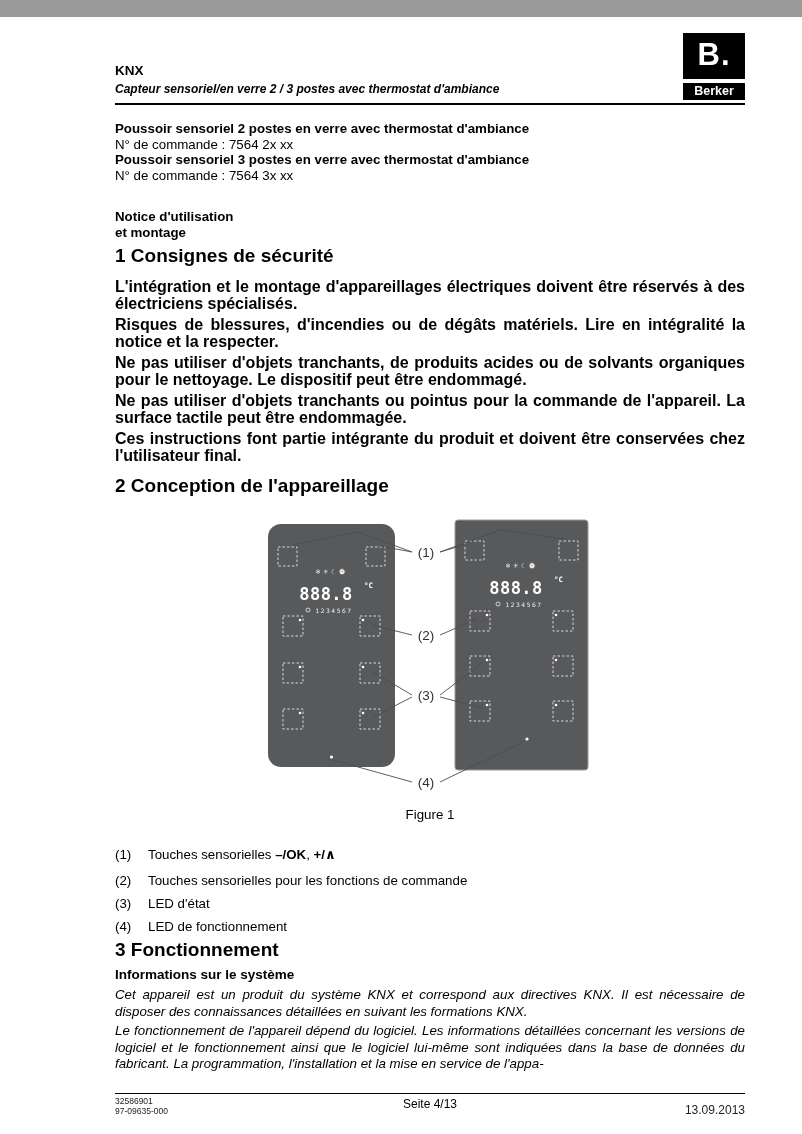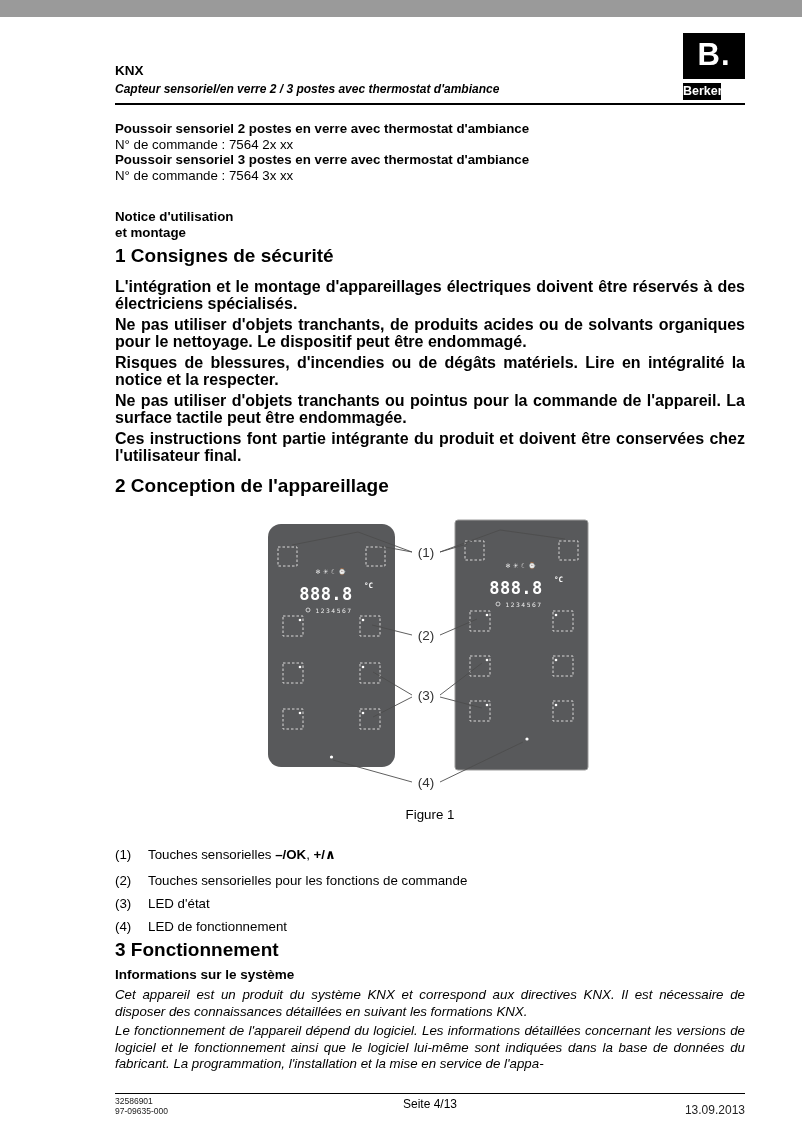--- a/index.html
+++ b/index.html
@@ -18,21 +18,21 @@
   .hdr-title { font-size: 12px; font-weight: bold; line-height: 16px; margin-top: 3px; font-style: italic; }
   .hdr-rule  { border: none; border-top: 2px solid #000; margin: 6px 0 0 0; }
 
   .logo { width: 62px; }
   .logo-square {
     width: 62px; height: 46px; background: #000; color: #fff;
     font-size: 31px; font-weight: bold; line-height: 44px; text-align: center;
     letter-spacing: 1px;
   }
   .logo-bar {
-    margin-top: 4px; width: 38px; height: 17px; background: #000; color: #fff;
+    margin-top: 4px; width: 62px; height: 17px; background: #000; color: #fff;
     font-size: 12.5px; font-weight: bold; line-height: 17px; text-align: center;
   }
 
   .txt { font-size: 13.3px; line-height: 15.5px; }
   .b { font-weight: bold; }
   .doc-type { font-size: 13.3px; font-weight: bold; line-height: 16px; }
 
   h1.sec {
     font-size: 19px; font-weight: bold; margin: 0; line-height: 22px;
   }
@@ -93,22 +93,22 @@
 
   <section class="abs content-x doc-type" style="top:192px">
     <div>Notice d'utilisation</div>
     <div>et montage</div>
   </section>
 
   <h1 class="sec abs content-x" style="top:228px">1 Consignes de sécurité</h1>
 
   <section class="abs content-x" style="top:262px">
     <p class="bp">L'intégration et le montage d'appareillages électriques doivent être réservés à des électriciens spécialisés.</p>
+    <p class="bp">Risques de blessures, d'incendies ou de dégâts matériels. Lire en intégralité la notice et la respecter.</p>
     <p class="bp">Ne pas utiliser d'objets tranchants, de produits acides ou de solvants organiques pour le nettoyage. Le dispositif peut être endommagé.</p>
-    <p class="bp">Risques de blessures, d'incendies ou de dégâts matériels. Lire en intégralité la notice et la respecter.</p>
     <p class="bp">Ne pas utiliser d'objets tranchants ou pointus pour la commande de l'appareil. La surface tactile peut être endommagée.</p>
     <p class="bp">Ces instructions font partie intégrante du produit et doivent être conservées chez l'utilisateur final.</p>
   </section>
 
   <h1 class="sec abs content-x" style="top:458px">2 Conception de l'appareillage</h1>
 
   <div class="abs content-x fig-wrap" style="top:500px">
     <svg width="630" height="280" viewBox="0 0 630 280">
 
       <rect x="153" y="7" width="127" height="243" rx="13" fill="#58595b"></rect>

